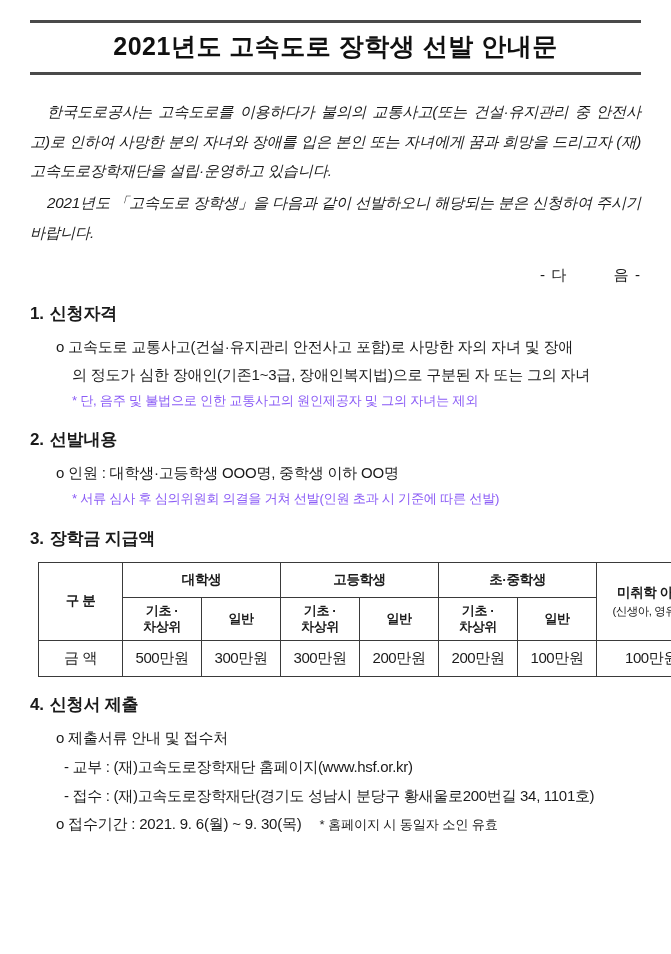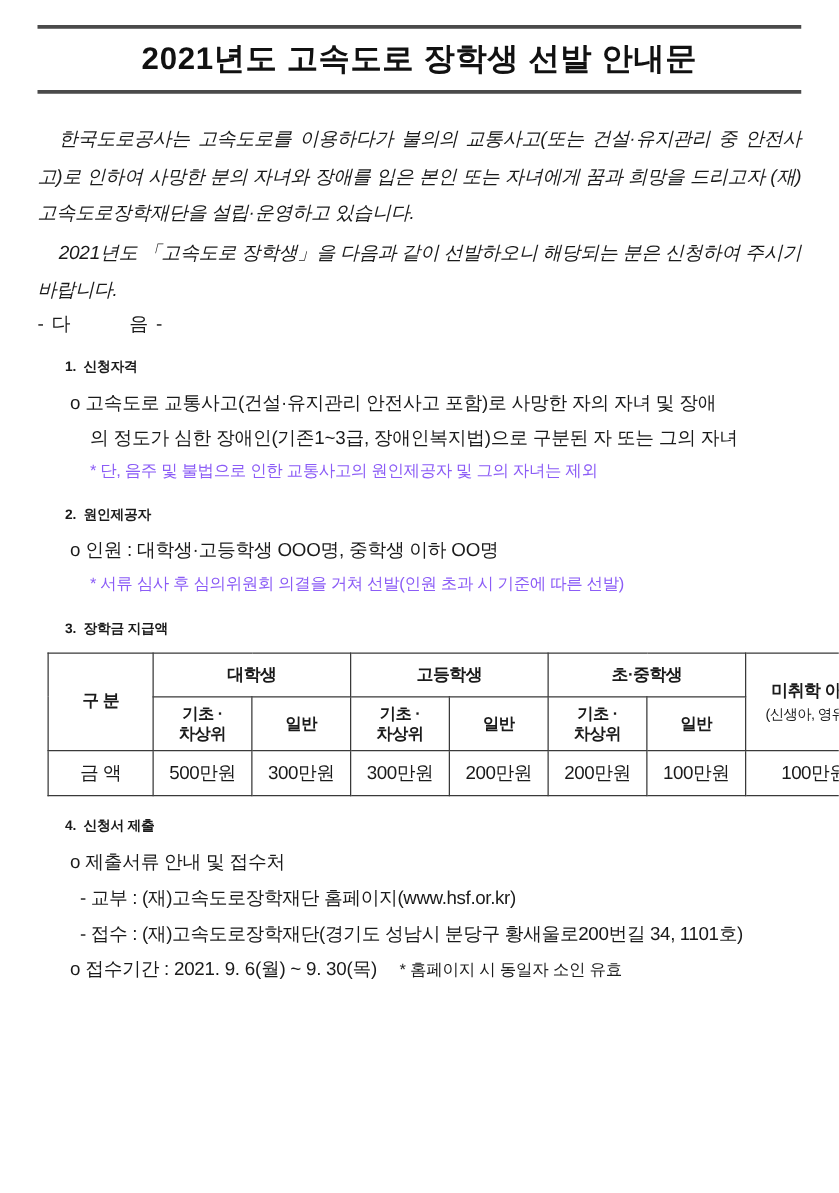--- a/index.html
+++ b/index.html
@@ -47,38 +47,37 @@
     text-align: justify;
     letter-spacing: -0.2px;
     font-style: italic;
   }
   .intro p {
     margin: 0 0 2px 0;
     text-indent: 17px;
   }
 
   .center-line {
-    text-align: left;
+    text-align: right;
     font-size: 15.2px;
-    margin-top: 2px;
+    margin-top: 18px;
     margin-bottom: 16px;
     letter-spacing: 1px;
   }
   .center-line .gap { display: inline-block; width: 46px; }
 
   
   .section {
     margin-top: 16px;
   }
   .sec-head {
-    font-size: 11px;
+    font-size: 17px;
     font-weight: bold;
     letter-spacing: -0.2px;
     margin-bottom: 8px;
-    margin-left: 22px;
   }
   .sec-head .num { margin-right: 6px; }
 
   .bullet {
     font-size: 15px;
     line-height: 1.85;
     margin-left: 26px;
     text-indent: -16px;
     padding-left: 16px;
     letter-spacing: -0.2px;
@@ -164,21 +163,21 @@
     <div class="sec-head">
       <span class="num">1.</span><span>신청자격</span>
     </div>
     <div class="bullet">o 고속도로 교통사고(건설·유지관리 안전사고 포함)로 사망한 자의 자녀 및 장애</div>
     <div class="bullet-cont">의 정도가 심한 장애인(기존1~3급, 장애인복지법)으로 구분된 자 또는 그의 자녀</div>
     <div class="note">* 단, 음주 및 불법으로 인한 교통사고의 원인제공자 및 그의 자녀는 제외</div>
   </div>
 
   <div class="section">
     <div class="sec-head">
-      <span class="num">2.</span><span>원인제공자</span>
+      <span class="num">2.</span><span>선발내용</span>
     </div>
     <div class="bullet">o 인원 : 대학생·고등학생 OOO명, 중학생 이하 OO명</div>
     <div class="note">* 서류 심사 후 심의위원회 의결을 거쳐 선발(인원 초과 시 기준에 따른 선발)</div>
   </div>
 
   <div class="section">
     <div class="sec-head">
       <span class="num">3.</span><span>장학금 지급액</span>
     </div>
 

